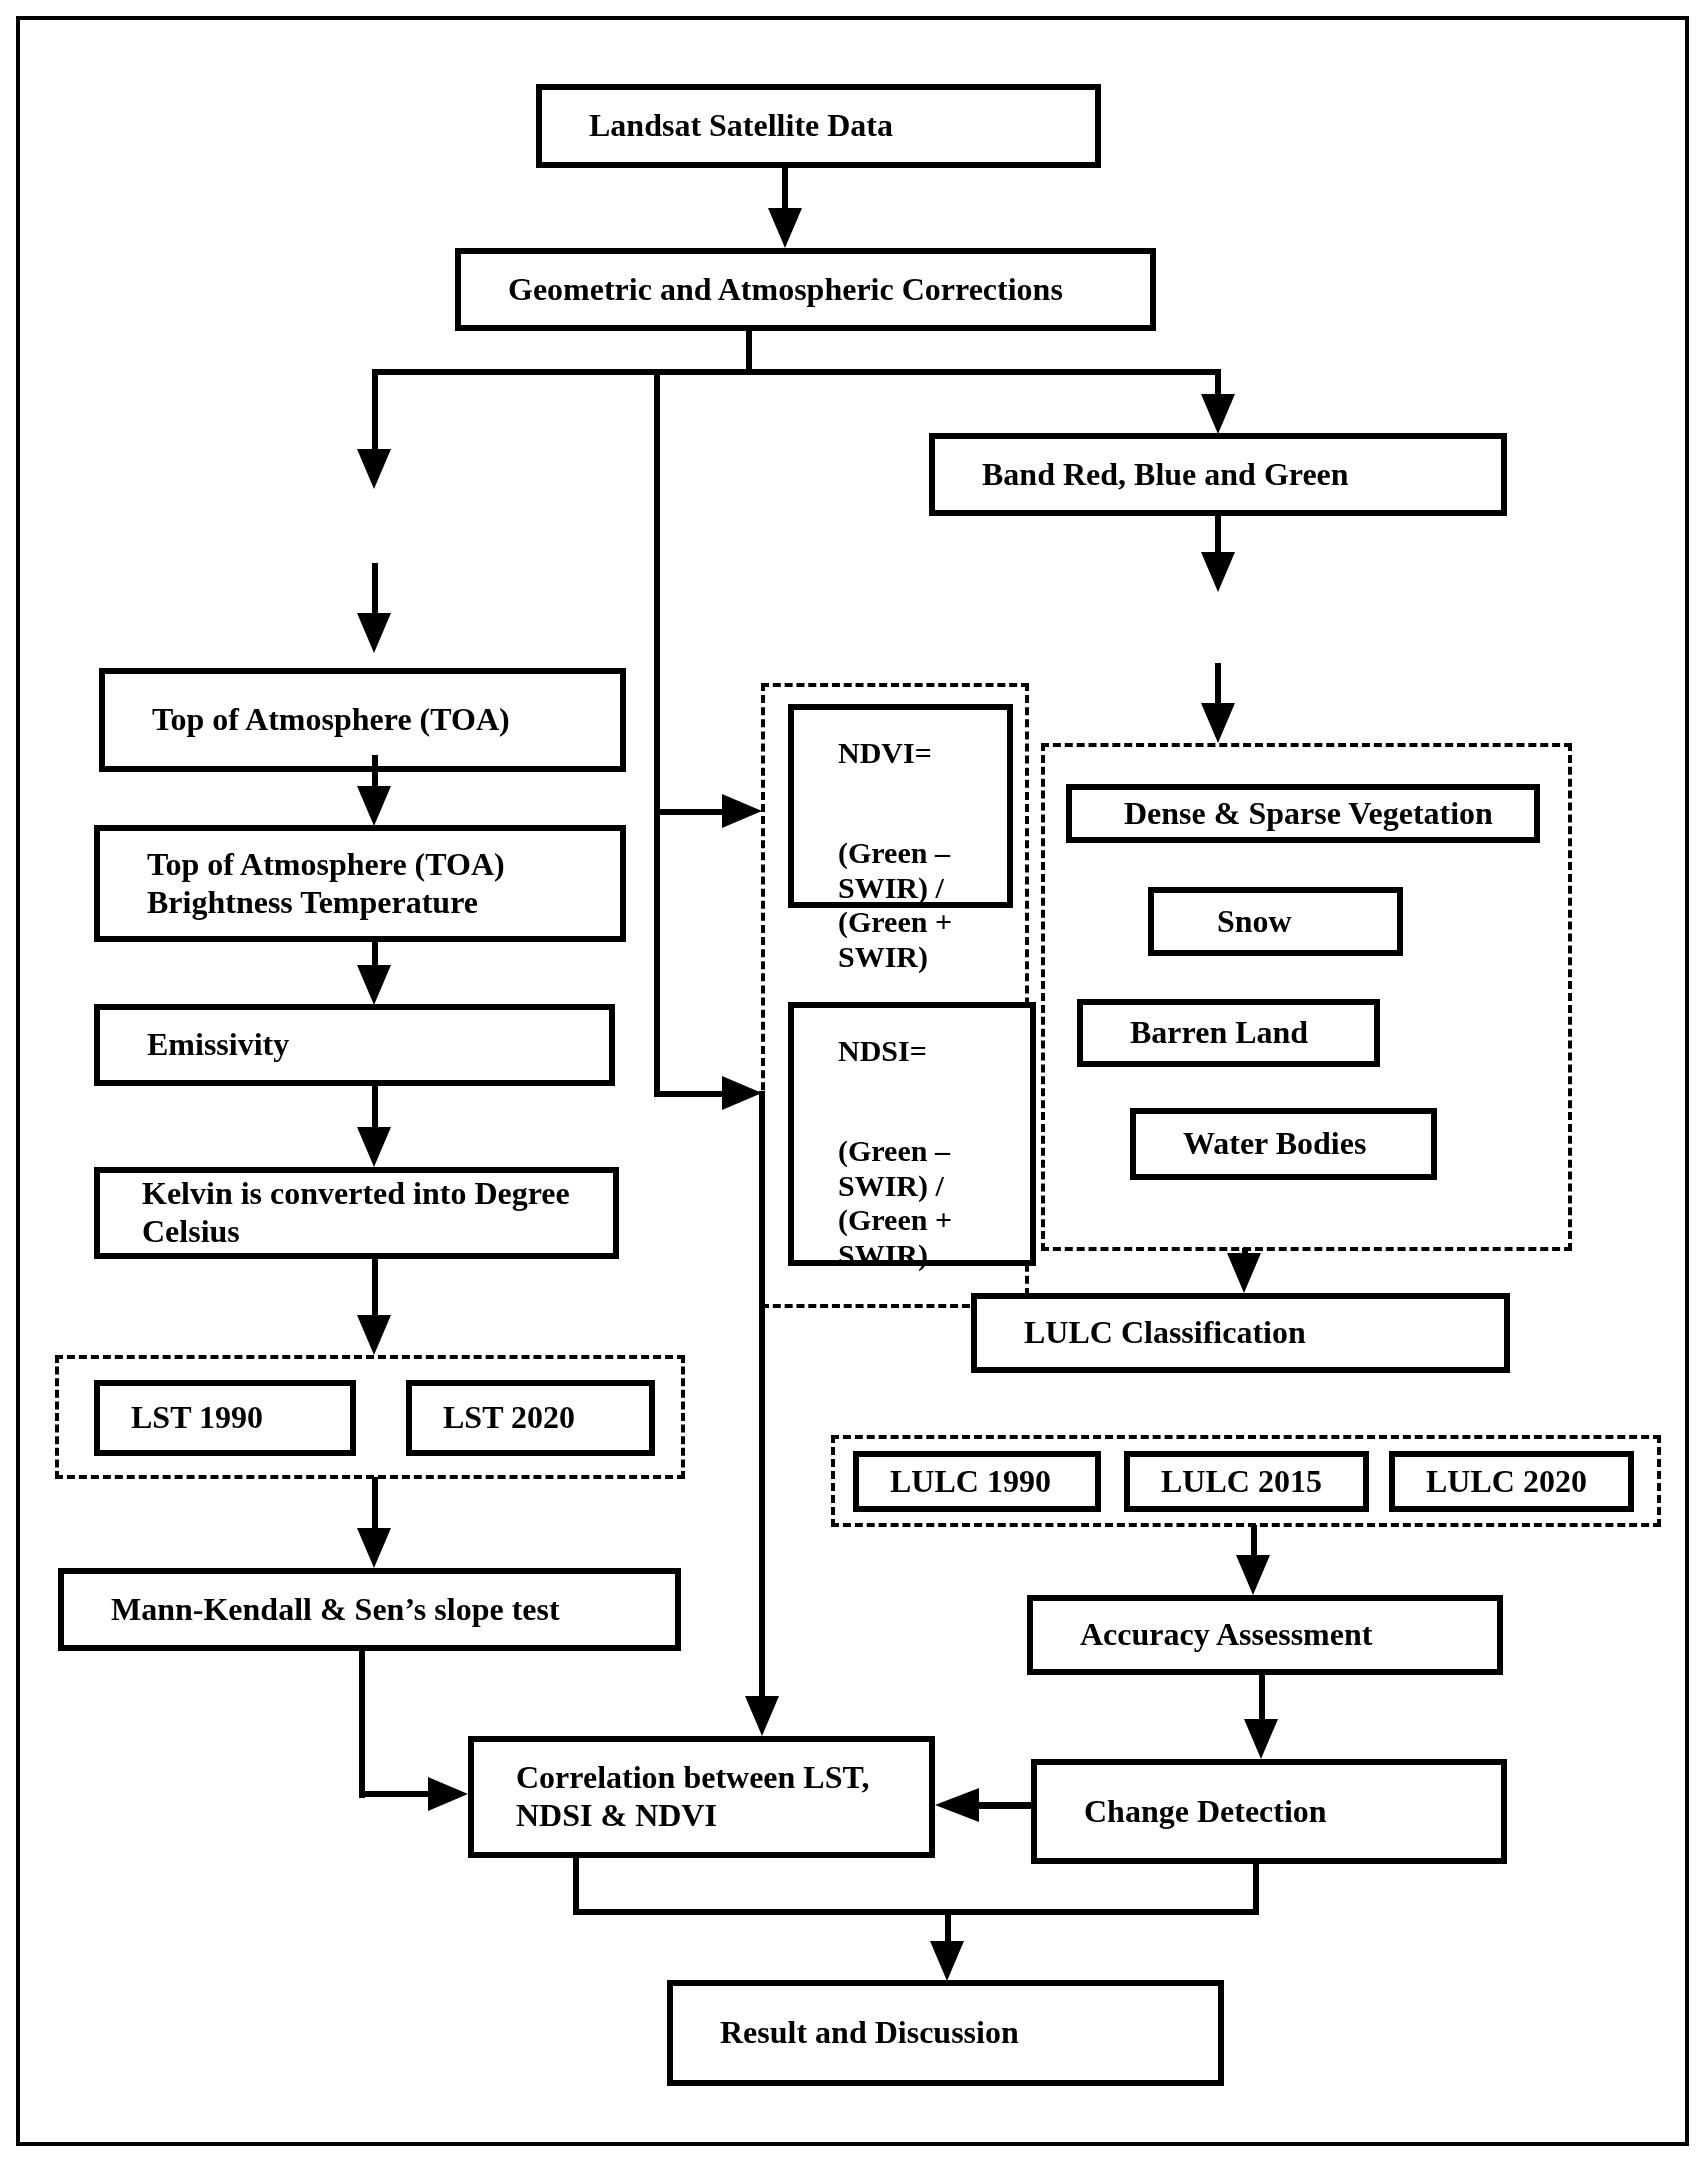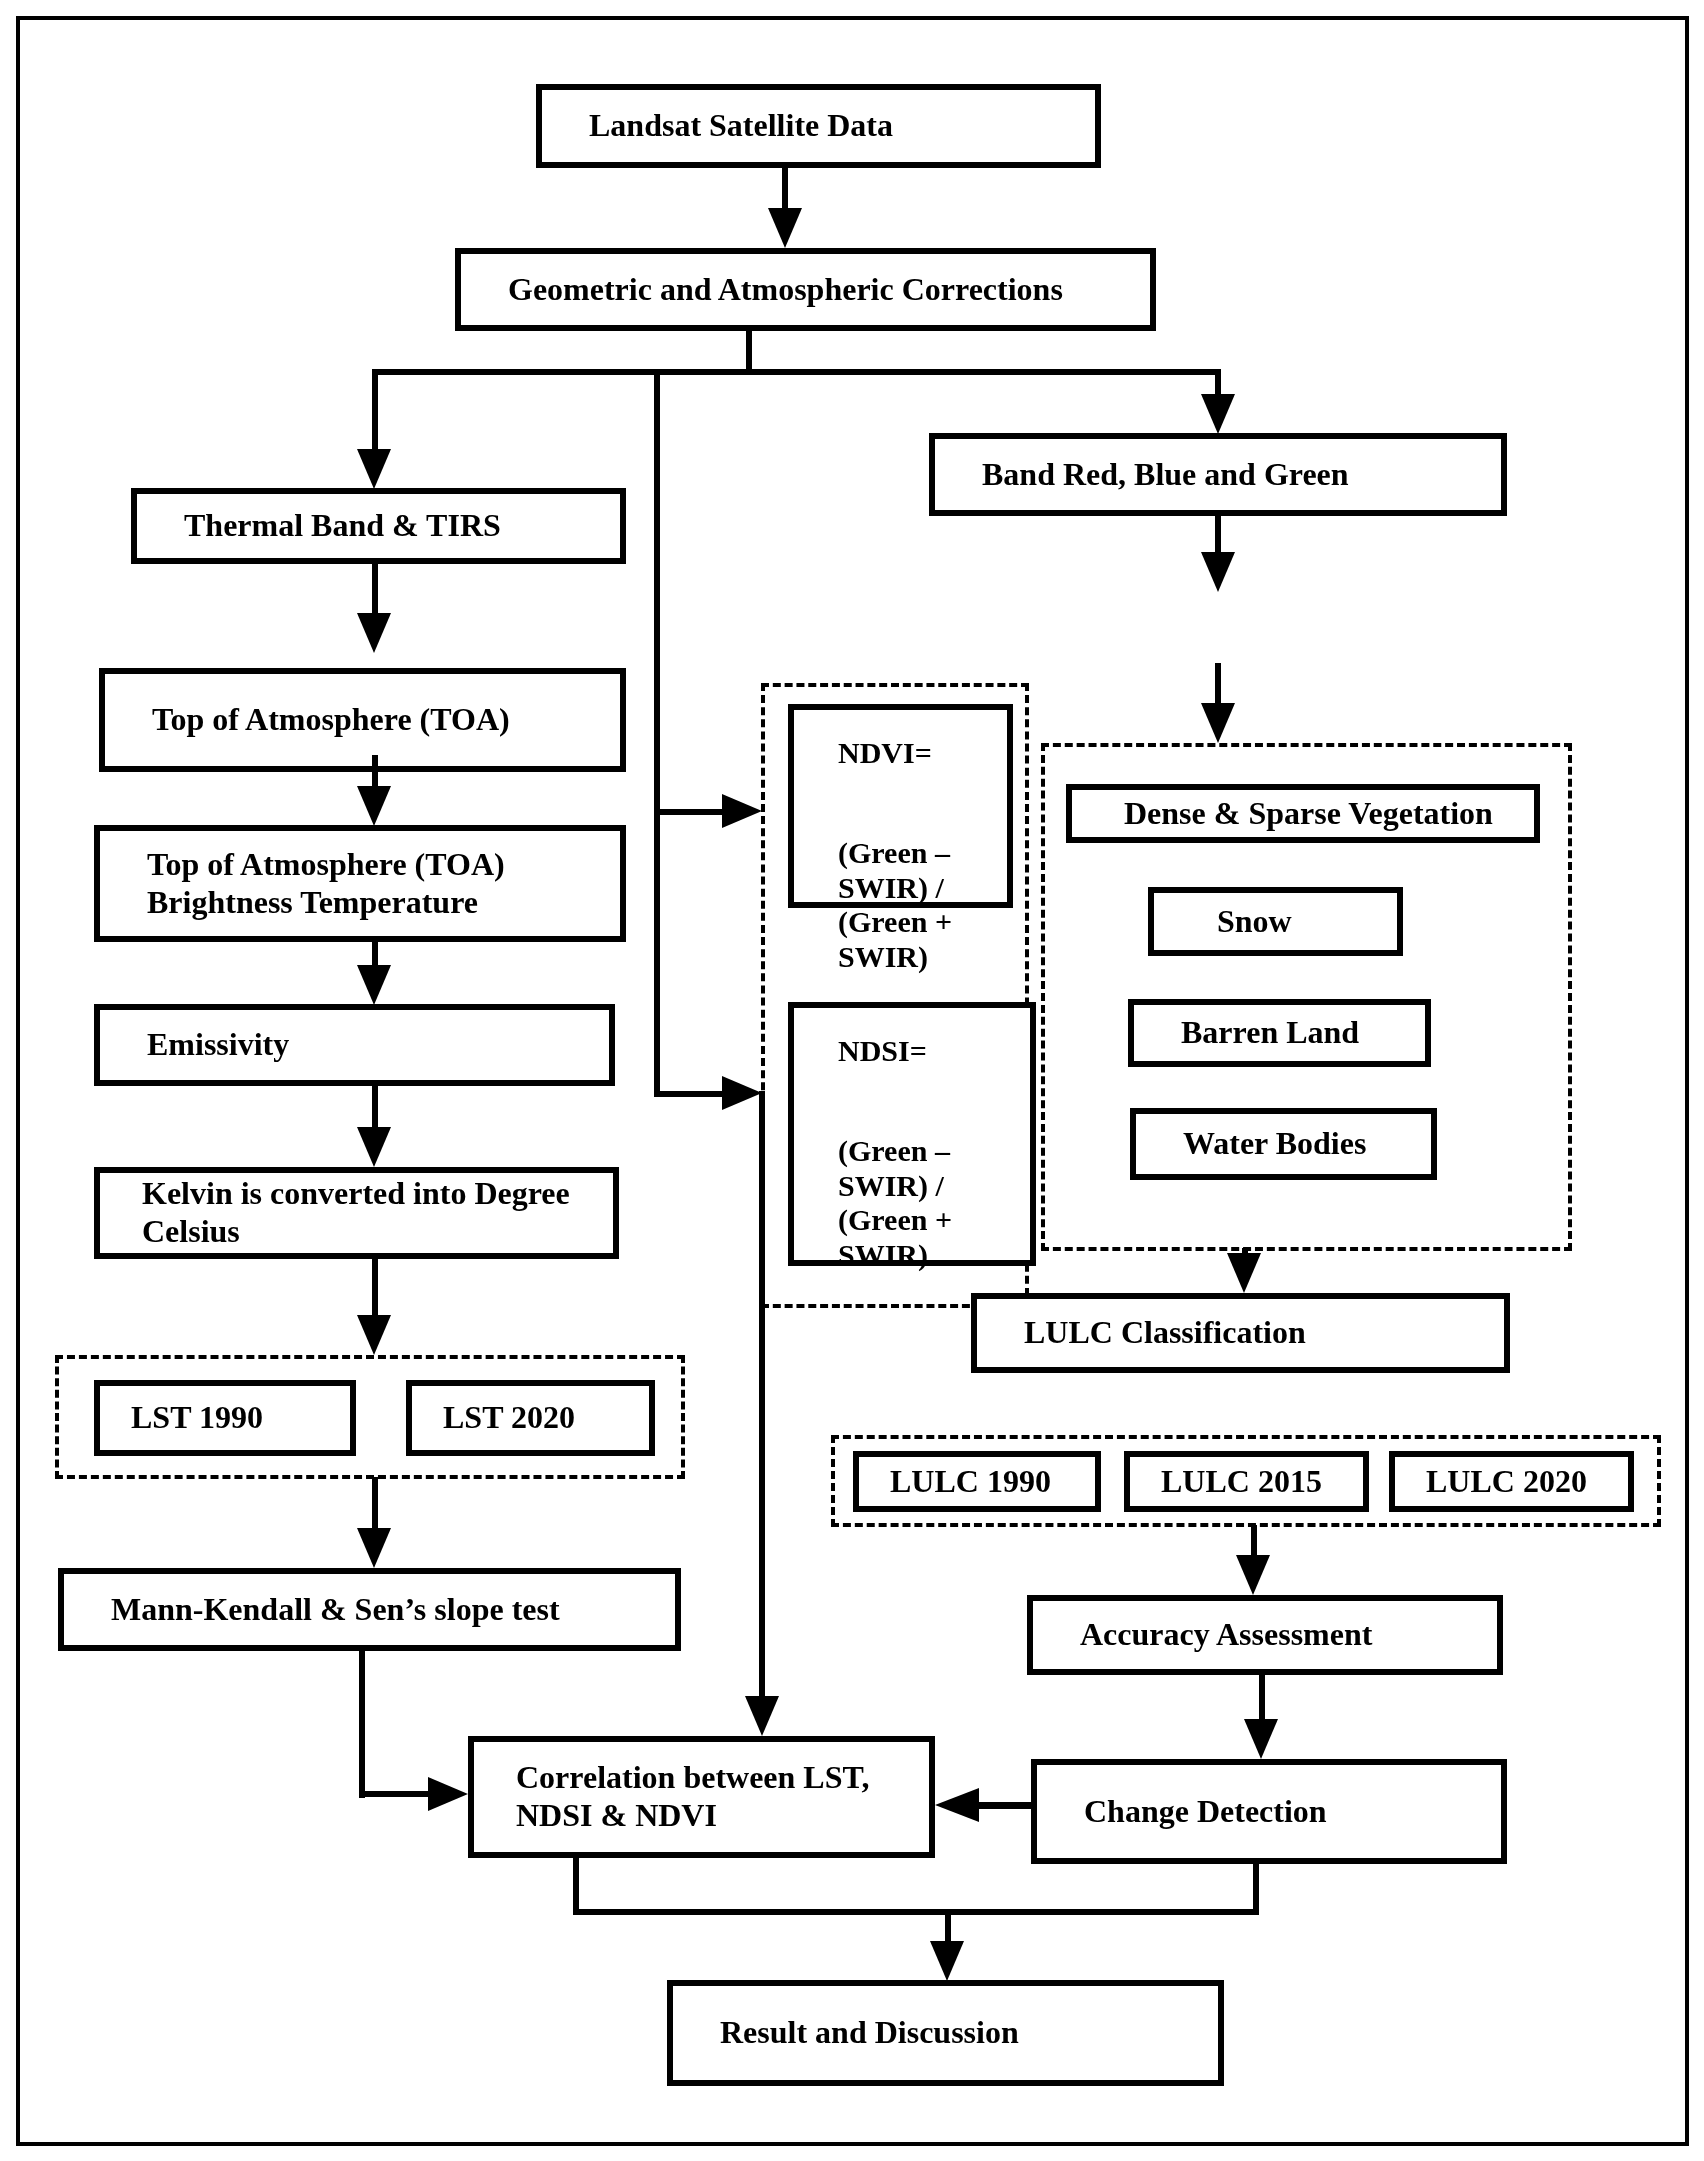--- a/index.html
+++ b/index.html
@@ -56,21 +56,20 @@
 <body>
 
 <div id="canvas">
 
   <div class="frame" style="left:15.7px; top:15.7px; width:1673px; height:2130px;"></div>
 
   <div class="box" style="left:536px; top:84px; width:565px; height:84px;">Landsat Satellite Data</div>
 
   <div class="box" style="left:455px; top:248px; width:701px; height:83px;">Geometric and Atmospheric Corrections</div>
 
-  <div class="box" style="left:131px; top:488px; width:495px; height:76px;">Thermal Band &amp; TIRS</div>
 
   <div class="box" style="left:99px; top:668px; width:527px; height:104px;">Top of Atmosphere (TOA)</div>
 
   <div class="box" style="left:94px; top:825px; width:532px; height:117px;">Top of Atmosphere (TOA) Brightness Temperature</div>
 
   <div class="box" style="left:94px; top:1004px; width:521px; height:82px;">Emissivity</div>
 
   <div class="box pad-md" style="left:94px; top:1167px; width:525px; height:92px; padding-right:5.2px;">Kelvin is converted into Degree Celsius</div>
 
   <div class="dashed" style="left:55px; top:1355px; width:630px; height:124px;"></div>
@@ -95,21 +94,21 @@
 
   <div class="box" style="left:929px; top:433px; width:578px; height:83px;">Band Red, Blue and Green</div>
 
 
   <div class="dashed" style="left:1041px; top:743px; width:531px; height:508px;"></div>
 
   <div class="box" style="left:1066px; top:784px; width:474px; height:59px; padding-left:52px;">Dense &amp; Sparse Vegetation</div>
 
   <div class="box pad-lg" style="left:1148px; top:887px; width:255px; height:69px;">Snow</div>
 
-  <div class="box" style="left:1128px; top:999px; width:303px; height:68px;">Barren Land</div>
+  <div class="box" style="left:1077px; top:999px; width:303px; height:68px;">Barren Land</div>
 
   <div class="box" style="left:1130px; top:1108px; width:307px; height:72px;">Water Bodies</div>
 
   <div class="box" style="left:971px; top:1293px; width:539px; height:80px;">LULC Classification</div>
 
   <div class="dashed" style="left:831px; top:1435px; width:830px; height:92px;"></div>
 
   <div class="box pad-sm" style="left:853px; top:1451px; width:248px; height:61px;">LULC 1990</div>
 
   <div class="box pad-sm" style="left:1124px; top:1451px; width:245px; height:61px;">LULC 2015</div>

